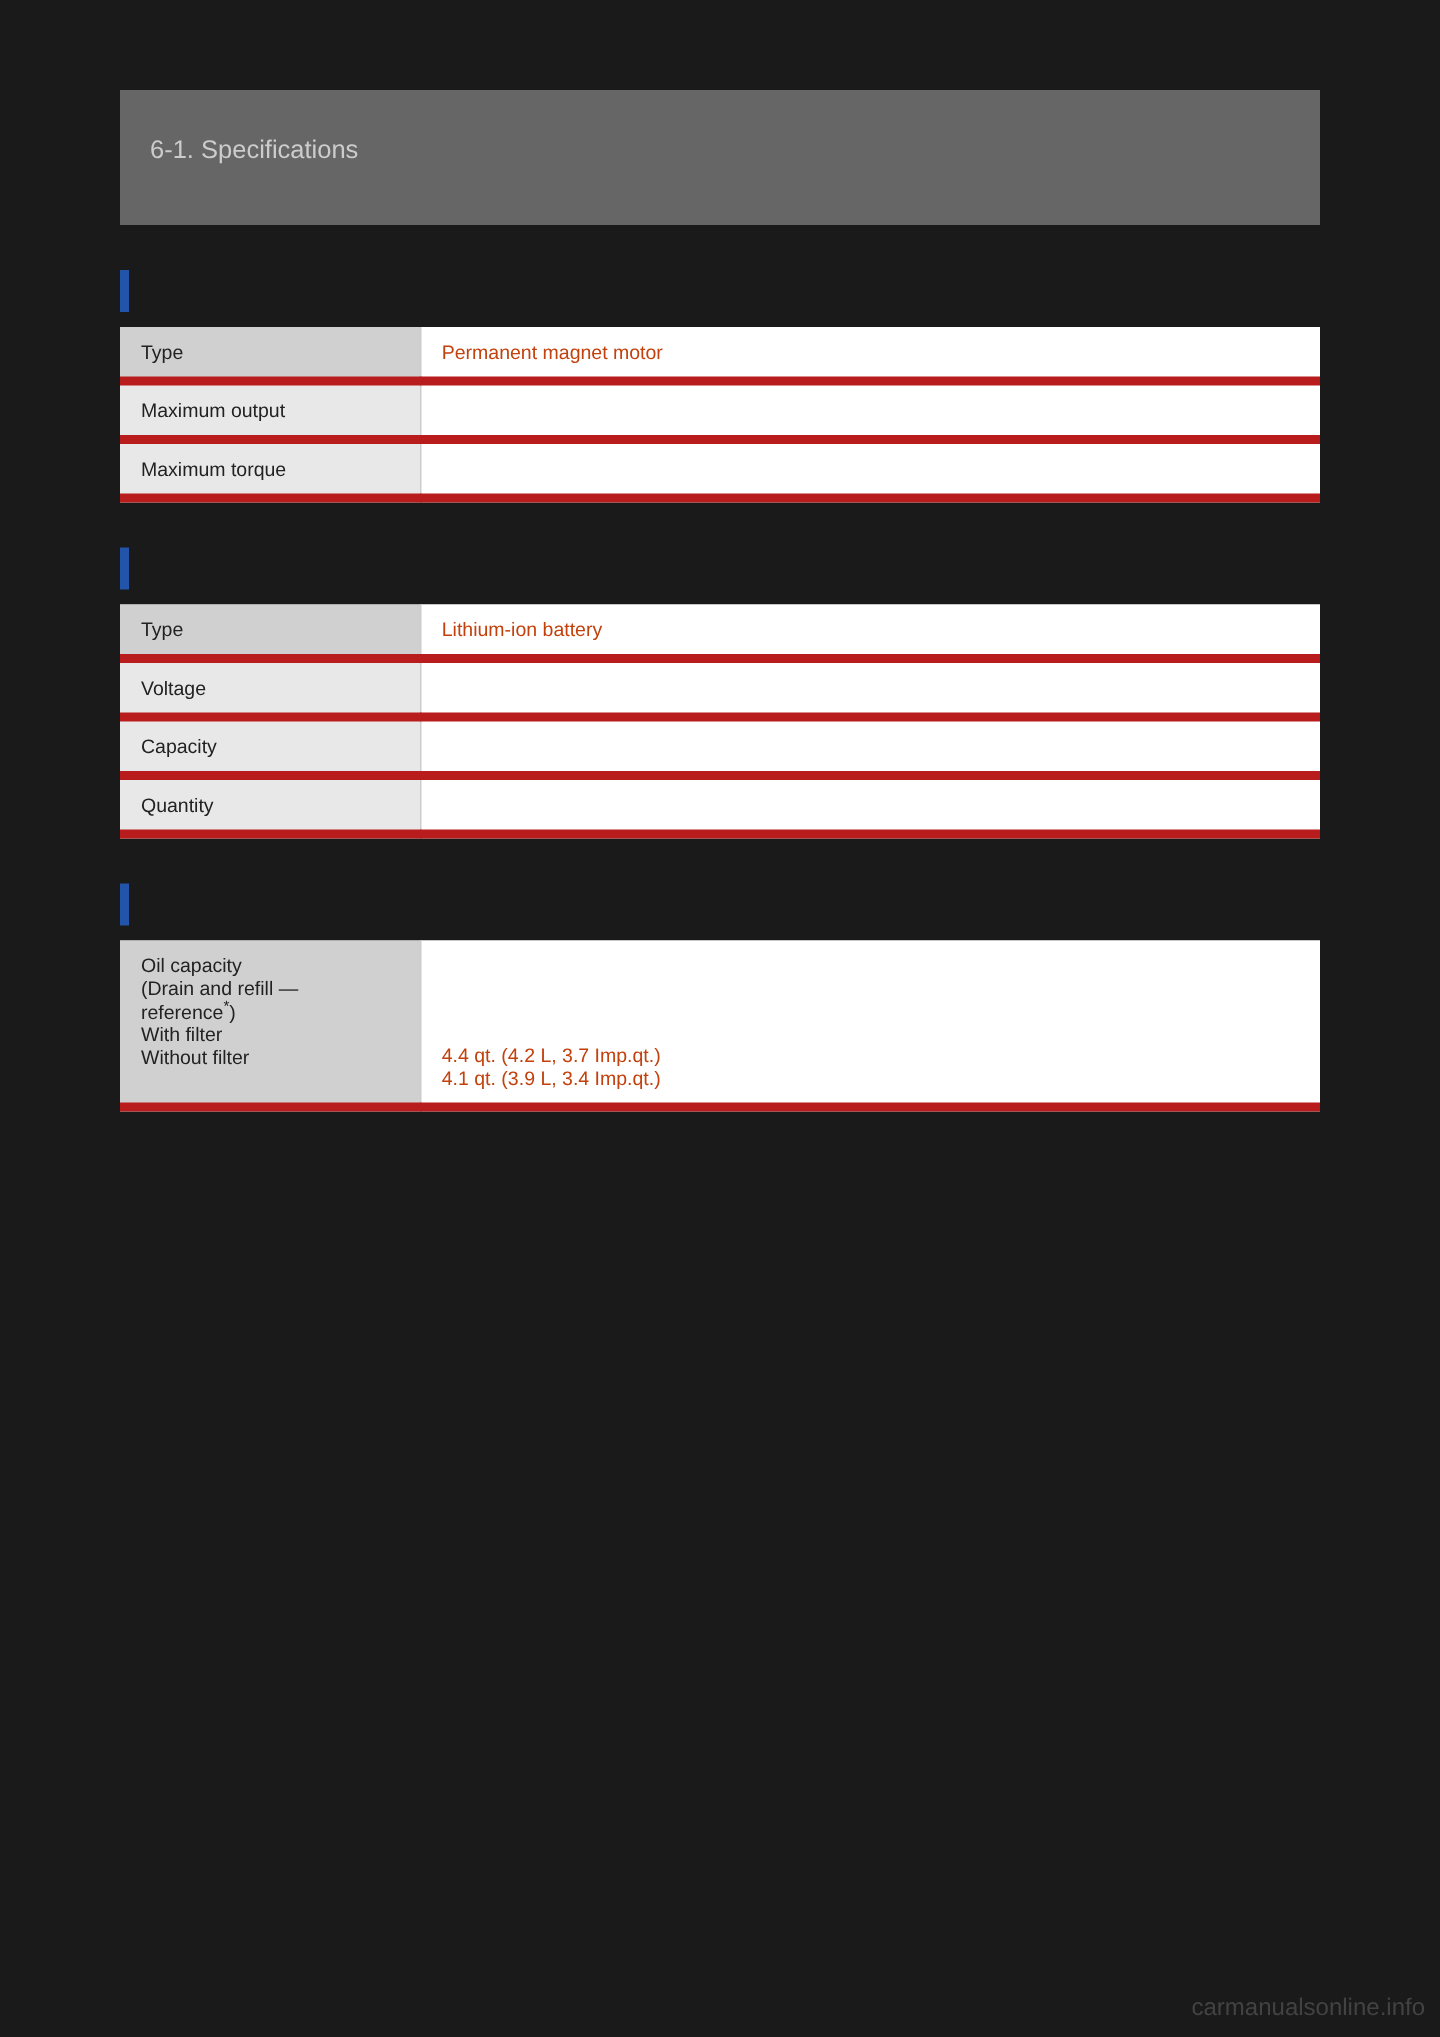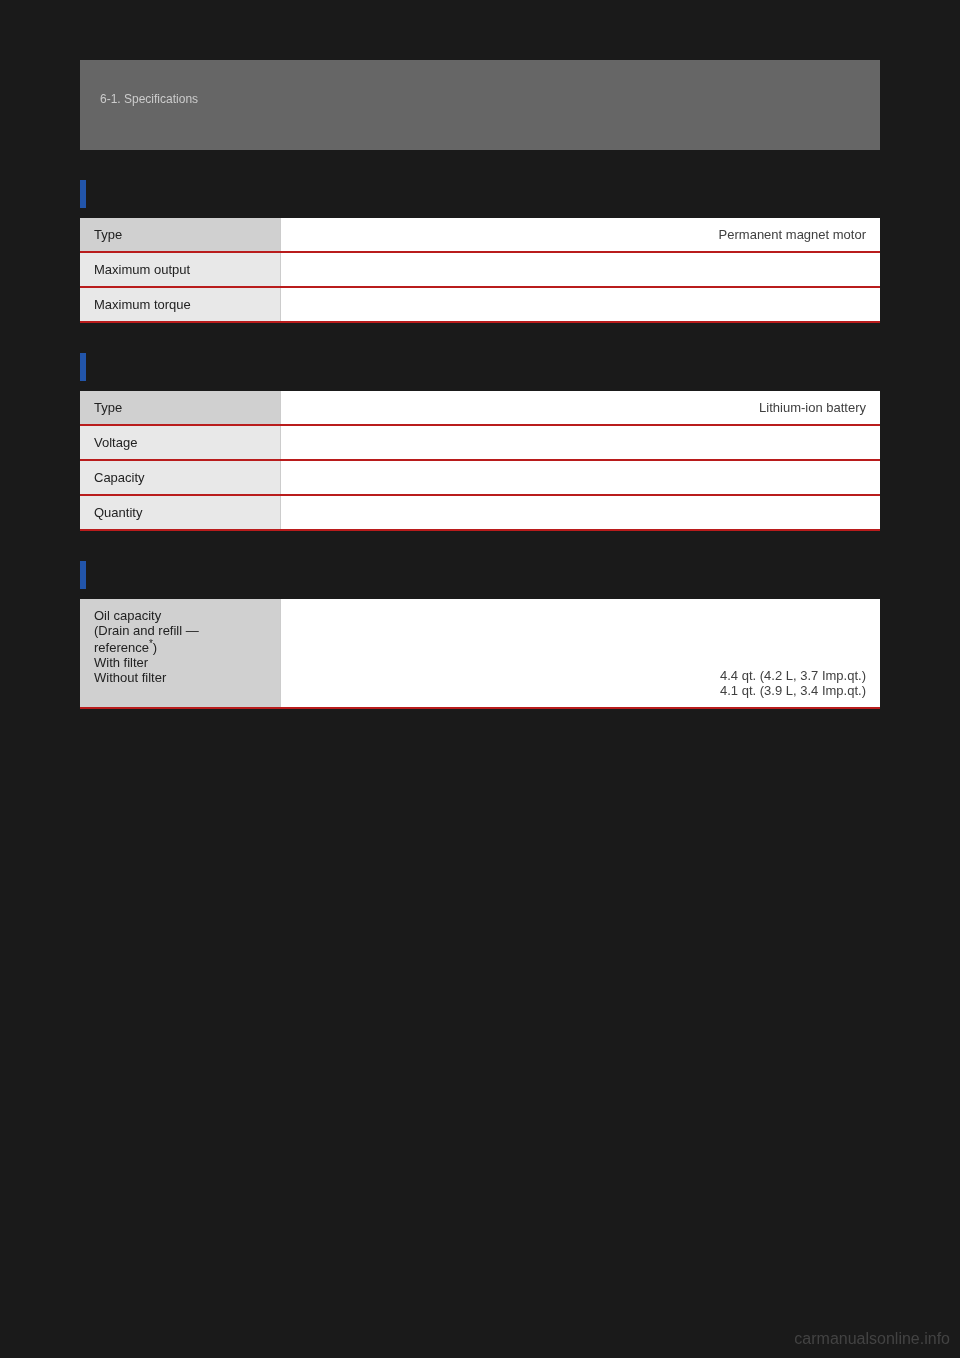--- a/index.html
+++ b/index.html
@@ -26,21 +26,21 @@
 
     .header-bar {
       background-color: #666666;
       margin: 60px 80px 30px 80px;
       padding: 30px 20px 30px 20px;
       min-height: 90px;
     }
 
     .header-bar .breadcrumb-text {
       color: #cccccc;
-      font-size: 12px;
+      font-size: 17px;
     }
 
     .content-area {
       margin: 0 80px;
       background-color: transparent;
     }
 
     .section {
       margin-bottom: 30px;
     }
@@ -51,41 +51,40 @@
       margin-bottom: 10px;
     }
 
     .spec-table {
       width: 100%;
       border-collapse: collapse;
       background-color: #ffffff;
     }
 
     .spec-table tr {
-      border-bottom: 2px solid #b91c1c;
+      border-bottom: 6px solid #b91c1c;
     }
 
     .spec-table td {
       padding: 9px 14px;
       font-size: 13px;
       vertical-align: top;
     }
 
     .spec-table td:first-child {
       background-color: #e8e8e8;
       width: 200px;
       color: #222222;
       font-weight: normal;
       border-right: 1px solid #cccccc;
     }
 
     .spec-table td:last-child {
       background-color: #ffffff;
-      color: #404040;
-      text-align: right;
+      color: #c2410c;
     }
 
     .spec-table tr:first-child td {
       background-color: #d0d0d0;
     }
 
     .spec-table tr:first-child td:first-child {
       background-color: #d0d0d0;
     }
 

